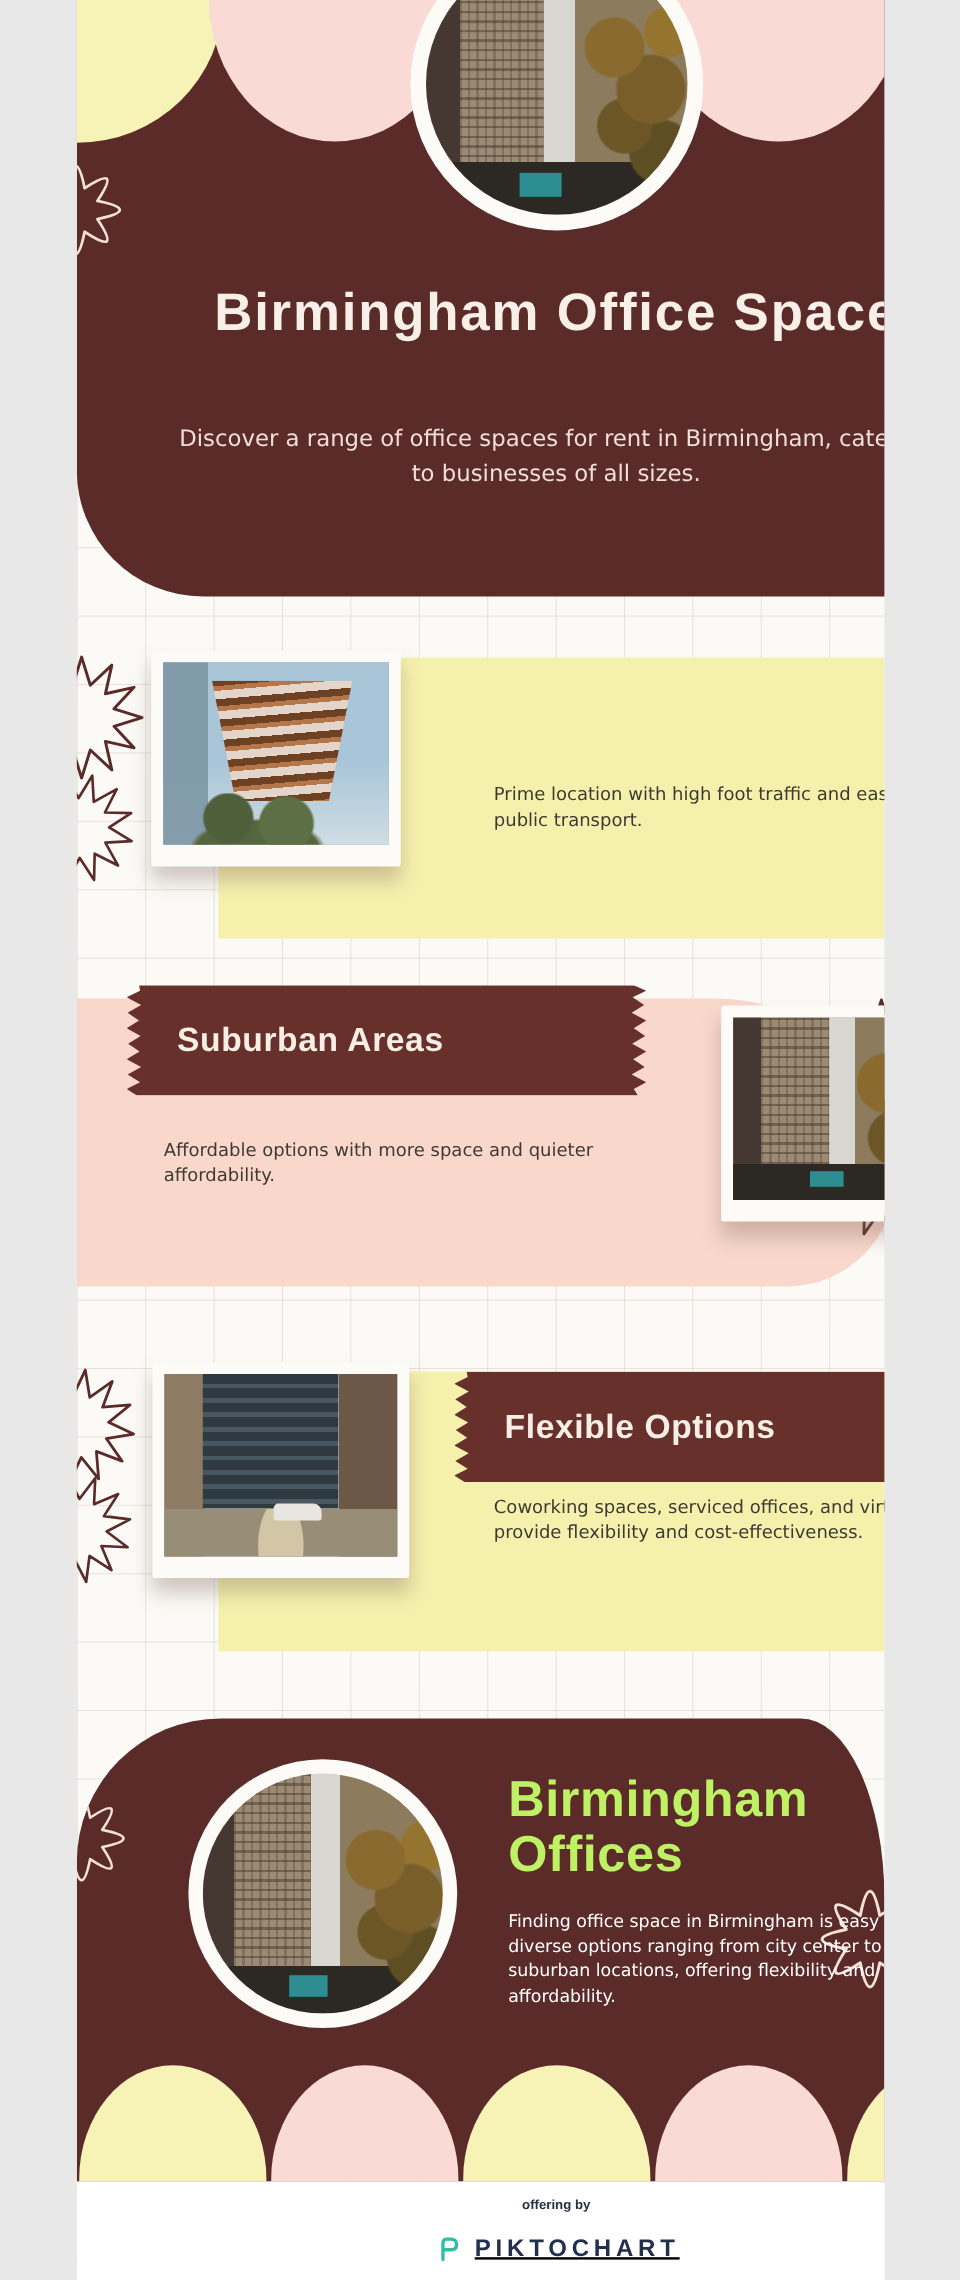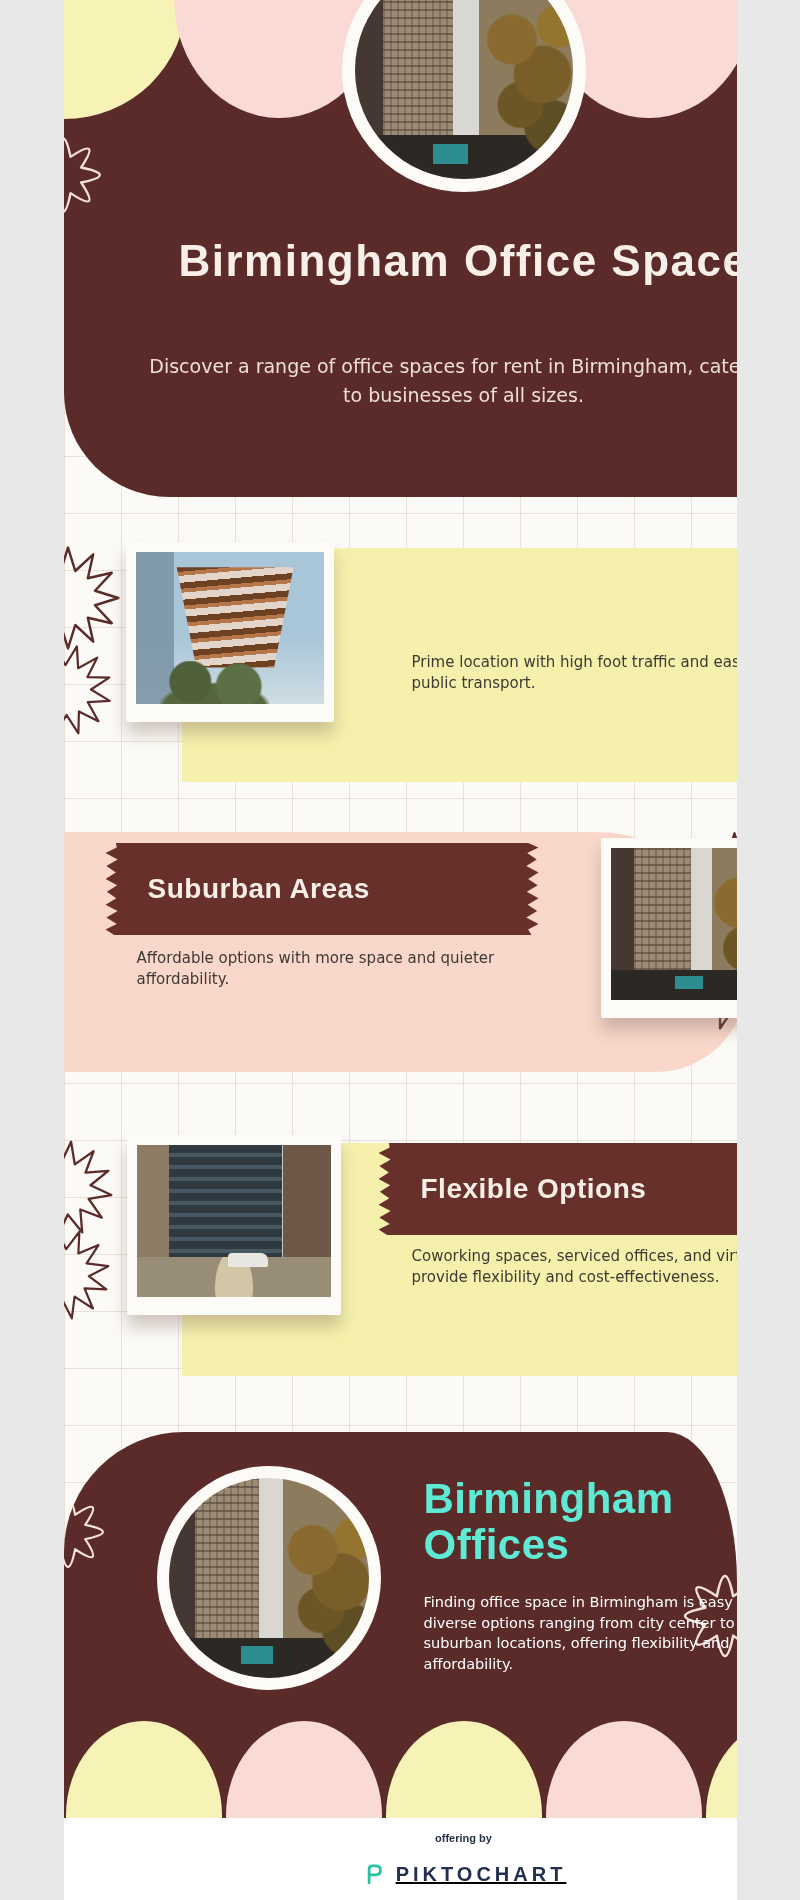--- a/index.html
+++ b/index.html
@@ -78,21 +78,21 @@
     linear-gradient(to right, #8d7c63 0 17%, transparent 17% 75%, #6d5848 75%),
     linear-gradient(to bottom, #c7cac4 0 100%);}
   .photo-plaza::before{content:"";position:absolute;left:17%;width:58%;top:0;height:74%;
     background:repeating-linear-gradient(to bottom, #2e3a40 0 8px, #475862 8px 12px);}
   .photo-plaza::after{content:"";position:absolute;left:47%;bottom:20%;width:21%;height:9%;
     background:#e8e6e1;border-radius:4px 7px 2px 2px;}
 
   
   .hero{position:absolute;left:0;right:0;top:1432px;height:386px;background:#5A2B28;
     border-radius:120px 70px 0 0 / 120px 150px 0 0;overflow:hidden;}
-  .hero-title{position:absolute;left:360px;top:44px;width:340px;color:#5eead4;
+  .hero-title{position:absolute;left:360px;top:44px;width:340px;color:#bef264;
     font-size:42px;font-weight:700;line-height:1.1;letter-spacing:.5px;}
   .hero-body{position:absolute;left:360px;top:160px;width:345px;color:#ffffff;
     font-size:14.5px;line-height:1.42;font-family:"DejaVu Sans","Liberation Sans",sans-serif;}
 
   
   .bump{position:absolute;top:1721px;width:156px;height:97px;border-radius:80px 80px 0 0 / 97px 97px 0 0;}
   .bump.y{background:#F7F3B6;} .bump.p{background:#FADAD5;}
 
   
   .footer{position:absolute;left:0;top:1818px;width:800px;height:82px;background:#FFFFFF;}
@@ -169,21 +169,21 @@
   <div class="deco" style="right:-52px;top:928px;width:108px;height:108px;transform:rotate(-12deg);">
       <svg>
         <use href="#splat-spiky"></use>
       </svg>
     </div>
 
   <div class="polaroid" style="left:537px;top:838px;width:178px;height:152px;">
     <div class="photo photo-street"></div>
   </div>
 
-  <div class="tape" style="left:42px;top:843px;">
+  <div class="tape" style="left:42px;top:821px;">
     <div class="label">Suburban Areas</div>
   </div>
   <div class="body-text" style="left:73px;top:948px;width:380px;">Affordable options with more space and quieter affordability.</div>
 
   <div class="band yellow" style="left:118px;right:0;top:1143px;height:233px;border-radius:165px 0 0 0;"></div>
   <div class="deco" style="left:-52px;top:1136px;width:105px;height:105px;transform:rotate(8deg);">
       <svg>
         <use href="#splat-spiky"></use>
       </svg>
     </div>

